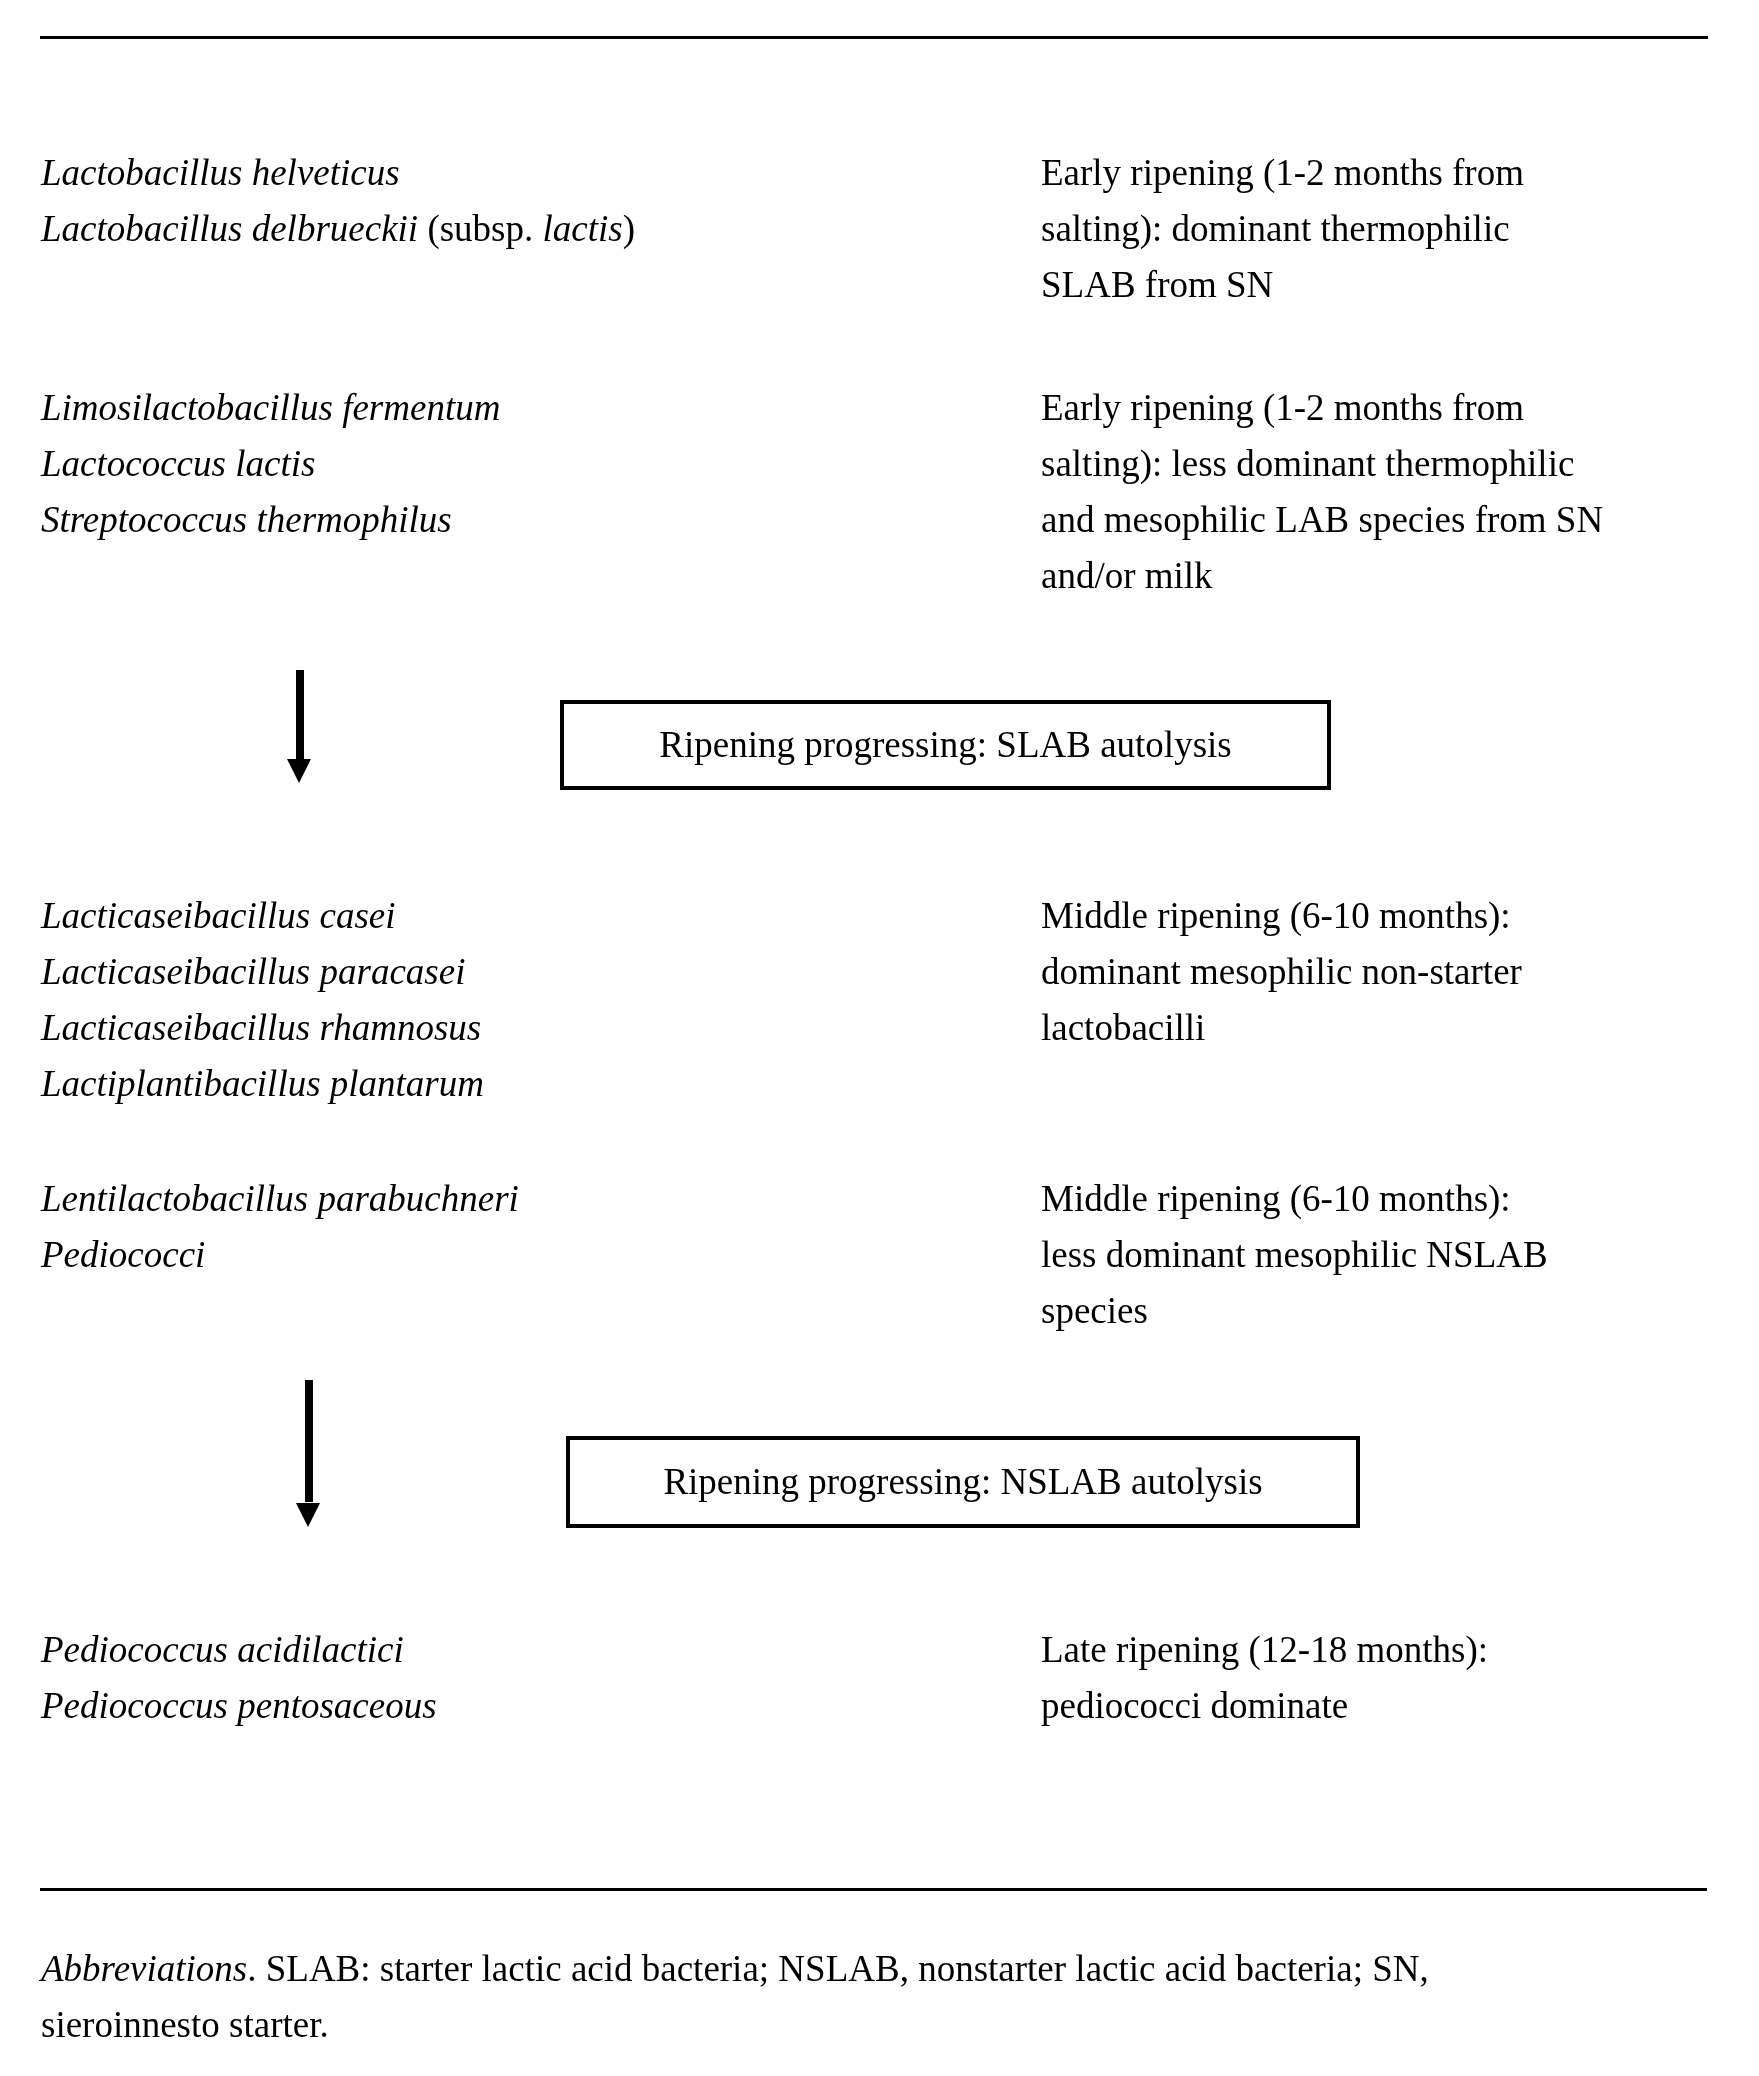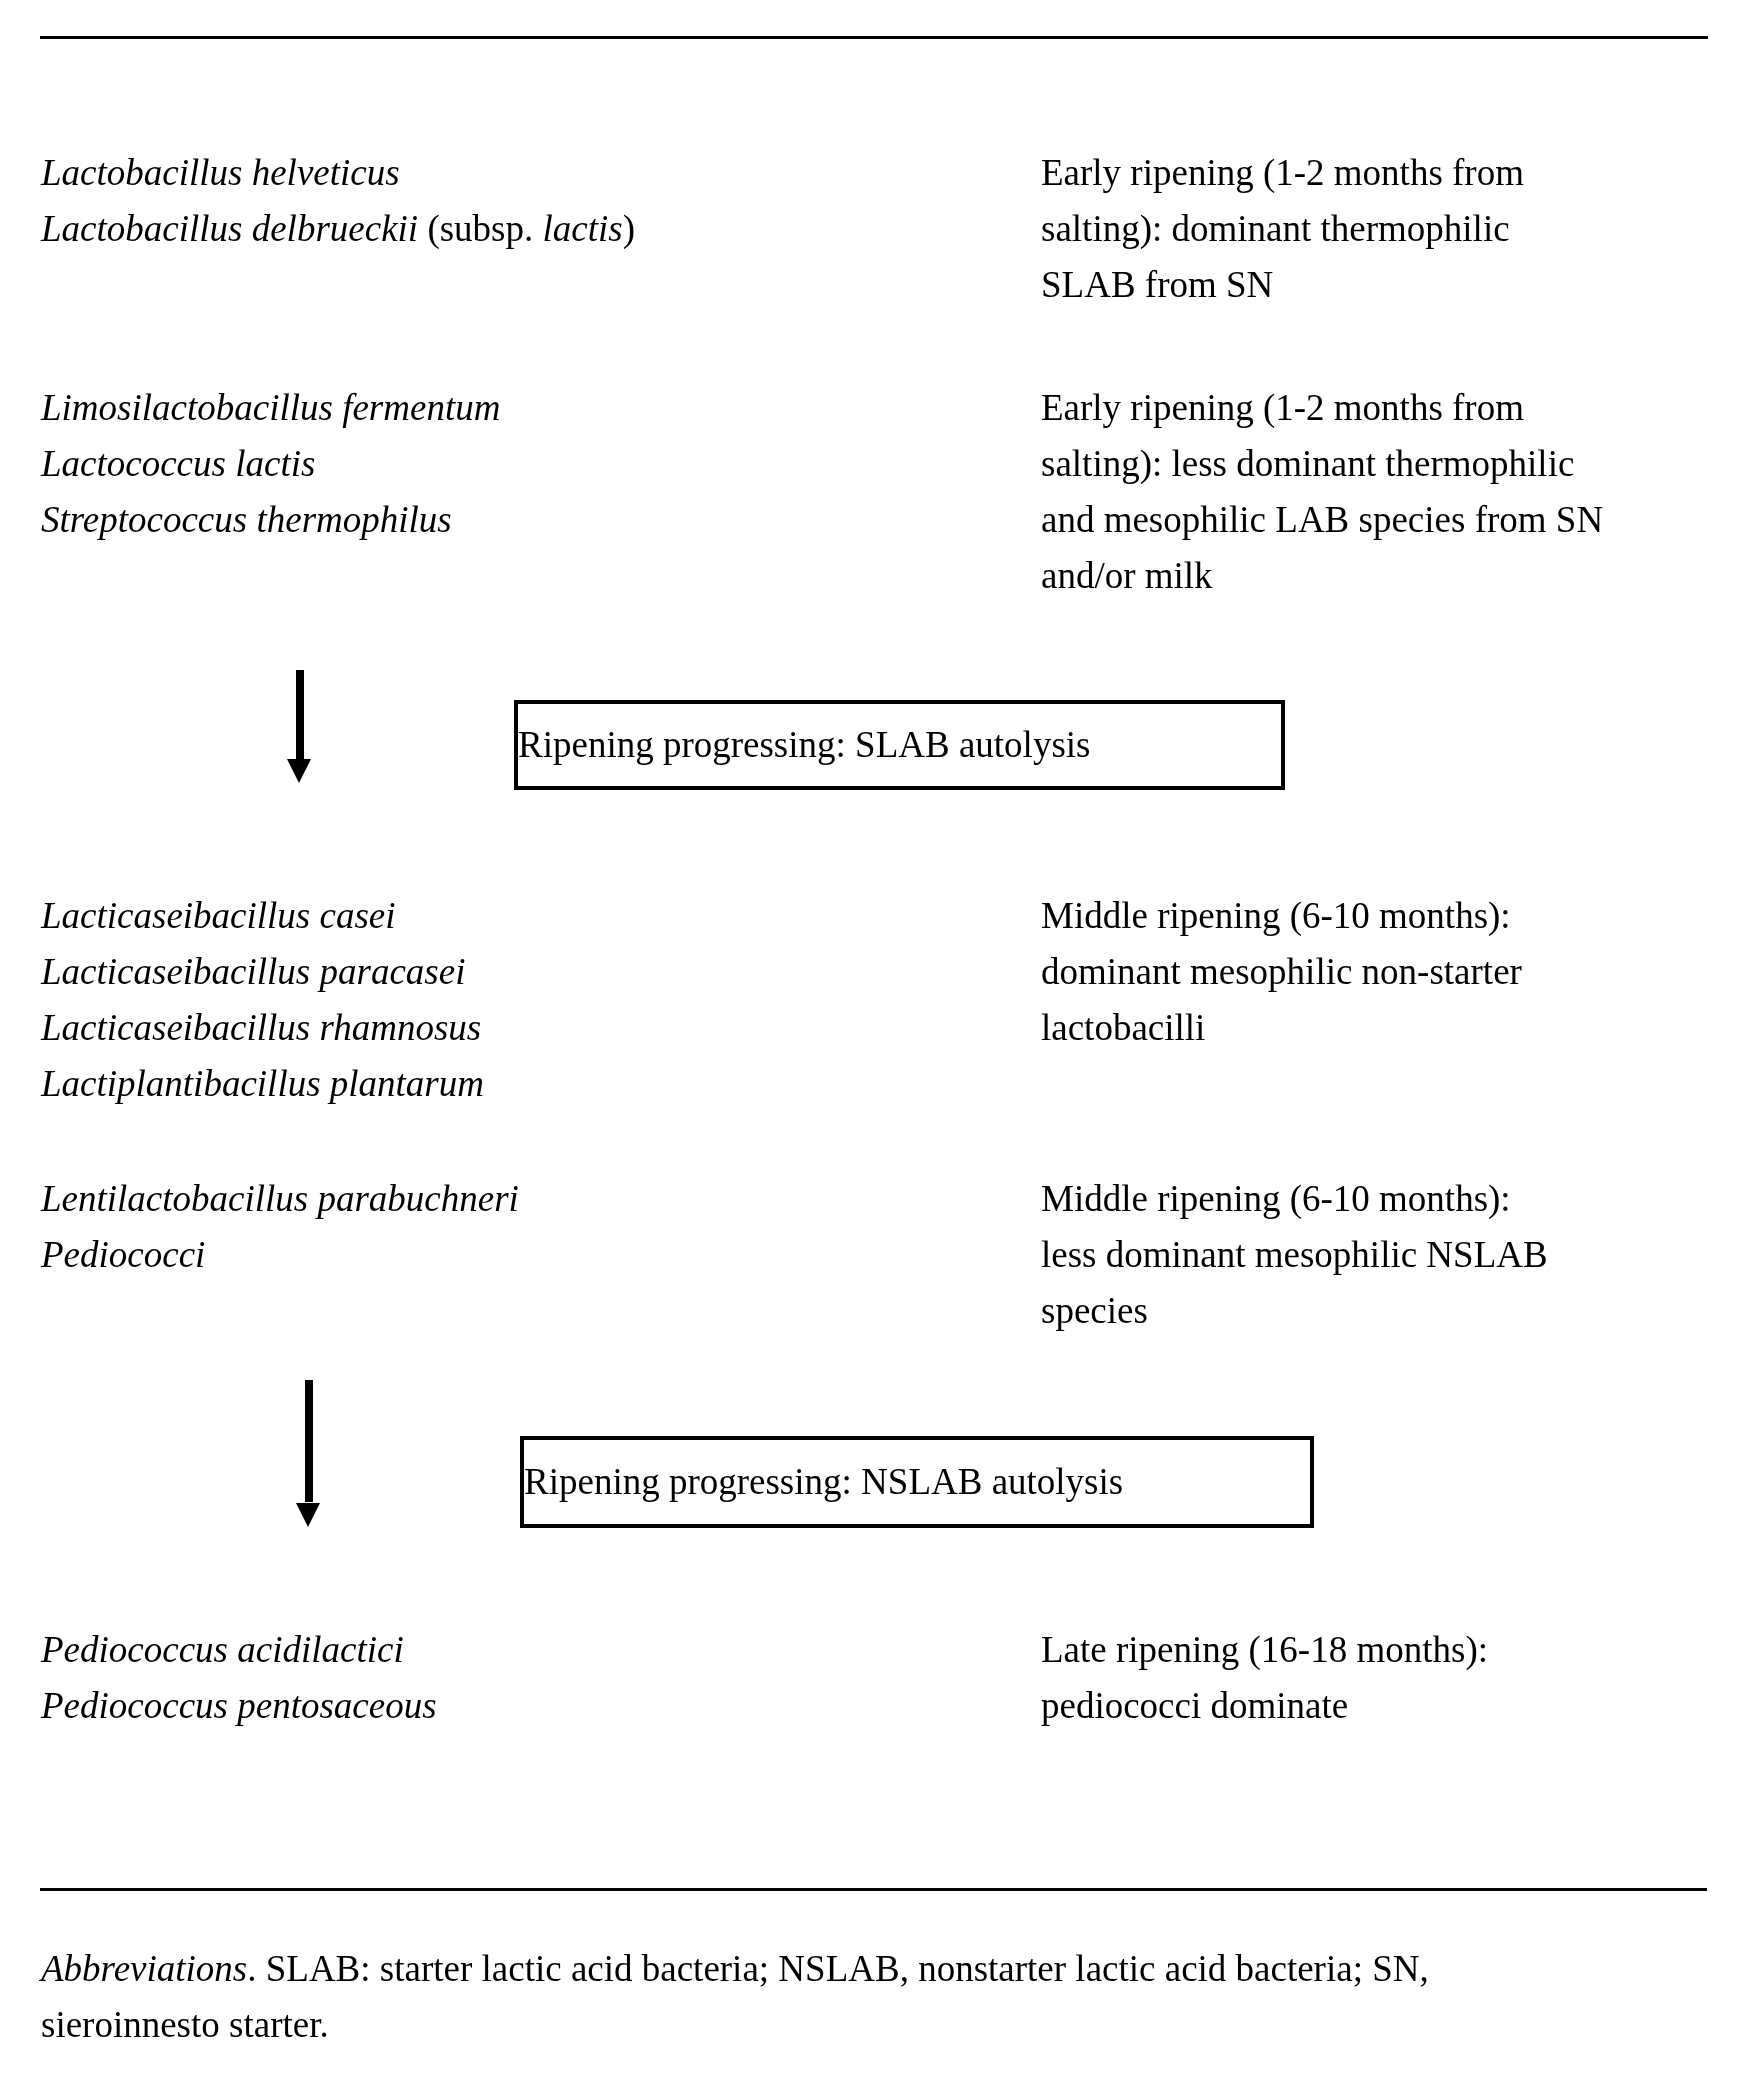--- a/index.html
+++ b/index.html
@@ -45,22 +45,23 @@
     border-left: 12.8px solid transparent;
     border-right: 12.8px solid transparent;
     border-top: 24.5px solid #000000;
   }
   .autolysis-box {
     position: absolute;
     box-sizing: border-box;
     border: 4.6px solid #000000;
     display: flex;
     align-items: center;
-    justify-content: flex-start;
+    justify-content: center;
     white-space: nowrap;
+    margin-left: 46px;
   }
 </style>
 </head>
 <body>
 
 <div class="page">
 
   <div class="rule" style="left:40px; top:36px; width:1668px; height:3.1px;"></div>
 
   <div class="species" style="left:41px; top:145px;"><div class="line"><span class="it">Lactobacillus helveticus</span></div><div class="line"><span class="it">Lactobacillus delbrueckii </span><span class="rm">(subsp. </span><span class="it">lactis</span><span class="rm">)</span></div></div>
@@ -92,21 +93,21 @@
 species</div>
 
   <div class="arrow-shaft" style="left:305px; top:1380px; width:8.2px; height:122px;"></div>
   <div class="arrow-head" style="left:296px; top:1503px;"></div>
 
   <div class="autolysis-box" style="left:520px; top:1436px; width:794px; height:92px;">
     <span>Ripening progressing: NSLAB autolysis</span>
   </div>
 
   <div class="species" style="left:41px; top:1622px;"><div class="line"><span class="it">Pediococcus acidilactici</span></div><div class="line"><span class="it">Pediococcus pentosaceous</span></div></div>
-  <div class="stage" style="left:1041px; top:1622px;">Late ripening (16-18 months):
+  <div class="stage" style="left:1041px; top:1622px;">Late ripening (12-18 months):
 pediococci dominate</div>
 
   <div class="rule" style="left:40px; top:1888px; width:1667px; height:2.6px;"></div>
 
   <div class="footnote" style="left:41px; top:1941px; width:1684px;"><div class="line"><span class="it">Abbreviations</span><span class="rm">. SLAB: starter lactic acid bacteria; NSLAB, nonstarter lactic acid bacteria; SN,</span></div><div class="line"><span class="rm">sieroinnesto starter.</span></div></div>
 
 </div>
 
 
 </body></html>

